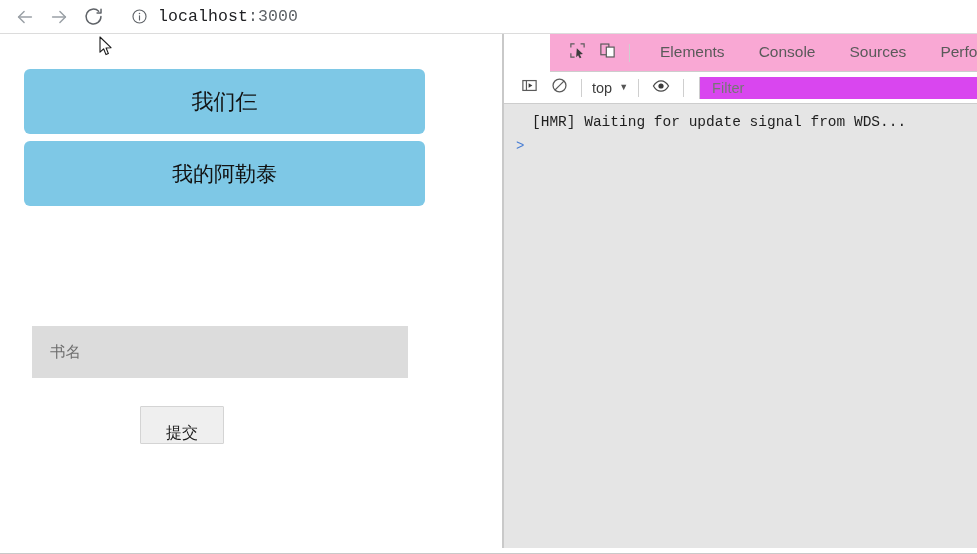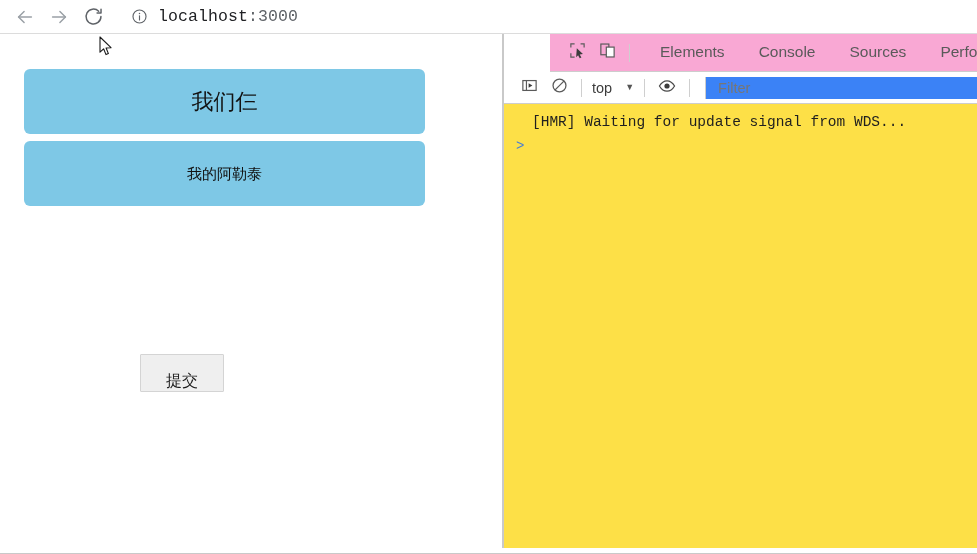--- a/index.html
+++ b/index.html
@@ -89,21 +89,21 @@
     display: block;
     width: 401px;
     height: 65px;
     margin: 0 0 7px 0;
     padding: 0;
     background: #7ec8e6;
     border: none;
     border-radius: 6px;
     color: #121212;
     font-family: "Liberation Sans", sans-serif;
-    font-size: 15px;
+    font-size: 21px;
     line-height: 65px;
     text-align: center;
     cursor: pointer;
     box-sizing: border-box;
   }
   .book-btn.is-first { font-size: 22px; }
 
   .form-area {
     position: absolute;
     left: 32px; top: 292px;
@@ -214,47 +214,47 @@
     align-items: center;
     padding-left: 10px;
     background: #ffffff;
   }
   .dt-ctx {
     font-family: "Liberation Sans", sans-serif;
     font-size: 14.5px;
     color: #3c3c3c;
     display: flex;
     align-items: center;
-    gap: 13px;
+    gap: 7px;
     cursor: pointer;
     padding: 0 3px;
   }
   .dt-caret { font-size: 9px; color: #555; line-height: 1; }
   .dt-filter-input {
     flex: 1;
     height: 22px;
     margin-left: 8px;
     margin-right: 0;
     border: 1px solid #cdcdcd;
     border-right: none;
     border-top: none;
     border-bottom: none;
-    background: #3b82f6;
+    background: #d946ef;
     outline: none;
     padding-left: 12px;
     font-family: "Liberation Sans", sans-serif;
     font-size: 14.5px;
     color: #222;
     box-sizing: border-box;
   }
   .dt-filter-input::placeholder { color: #767676; opacity: 1; }
 
   .dt-console {
     position: relative;
-    background: #fde047;
+    background: #e5e5e5;
     height: 444px;
     padding-top: 6px;
     font-family: "Liberation Mono", "DejaVu Sans Mono", monospace;
   }
   .console-msg {
     padding: 1px 0 1px 28px;
     font-size: 14.5px;
     line-height: 22px;
     color: #1f1f1f;
     white-space: pre;
@@ -327,20 +327,21 @@
   </span>
 
   <div class="viewport">
 
     <div class="book-list">
       <button class="book-btn is-first">我们仨</button>
       <button class="book-btn">我的阿勒泰</button>
     </div>
 
     <div class="form-area">
+      <input class="title-input" type="text" placeholder="书名" style="">
       <div class="submit-row">
         <button class="submit-btn">提交</button>
       </div>
     </div>
 
   </div>
 
   <div class="splitter"></div>
 
   <div class="devtools">

